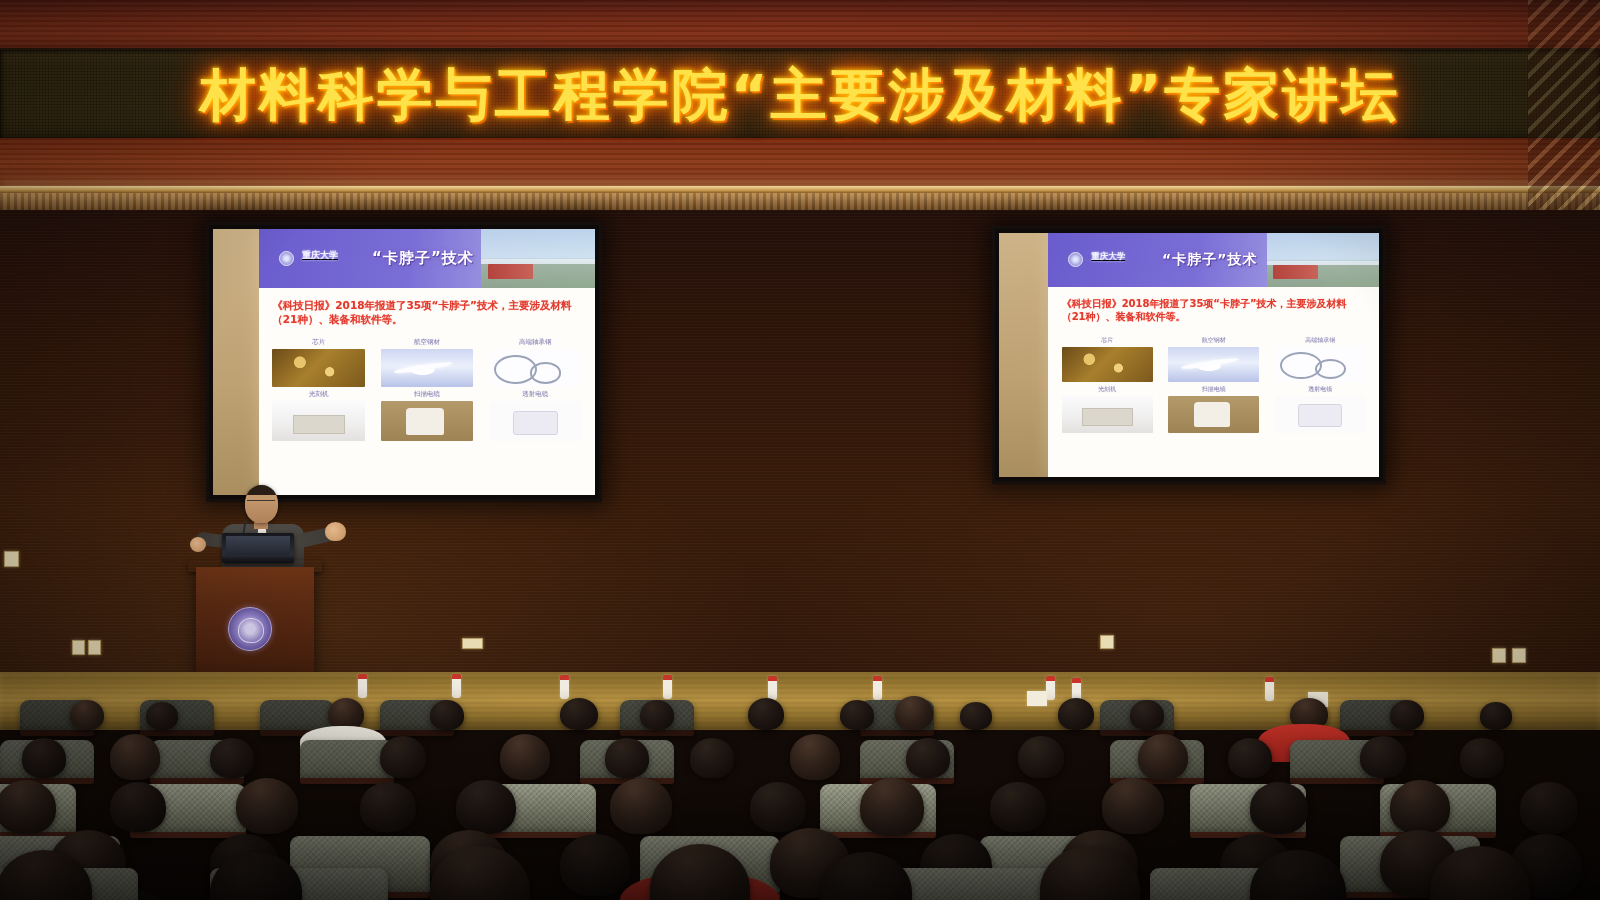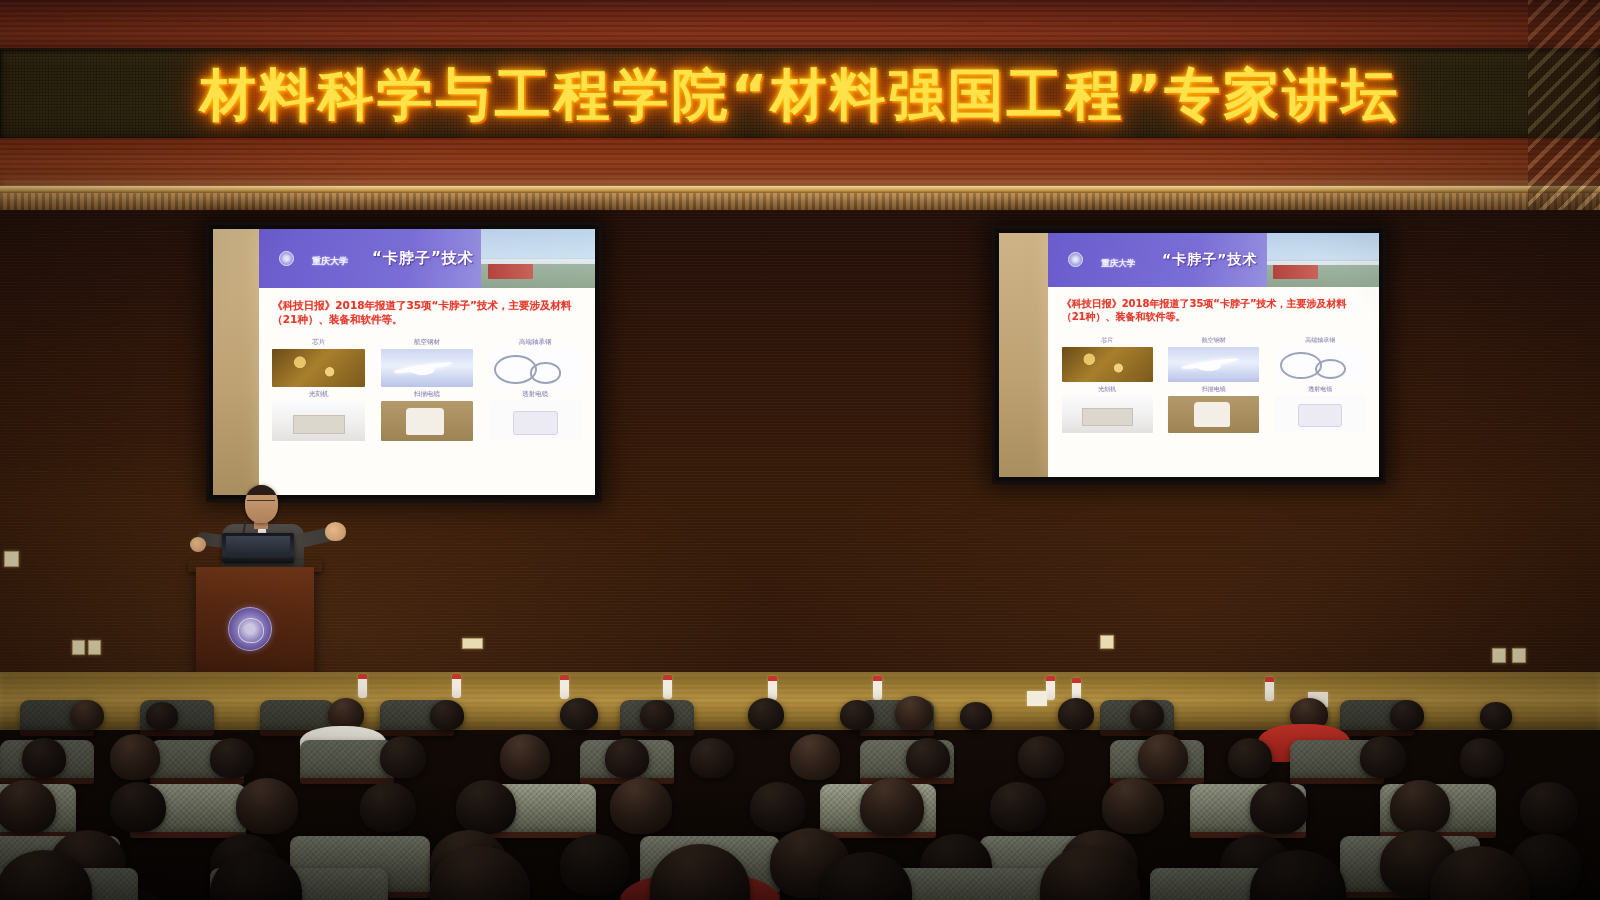--- a/index.html
+++ b/index.html
@@ -129,22 +129,23 @@
   }
   .slide-header .photo-strip::after{
     content:"";position:absolute;left:6%;bottom:14%;width:40%;height:26%;
     background:linear-gradient(to right,#b8332a,#d0564a);border-radius:1px;opacity:.9;
   }
   .slide-header .photo-strip::before{
     content:"";position:absolute;left:0;bottom:40%;width:100%;height:8%;
     background:#e9f1f7;opacity:.85;
   }
   .slide-logo{
-    position:relative;z-index:3;display:flex;align-items:flex-end;gap:18px;
+    position:relative;z-index:3;display:flex;align-items:flex-start;gap:8px;
     margin-left:6%;
+    text-decoration:underline;
   }
   .slide-logo .seal{
     width:13px;height:13px;border-radius:50%;
     background:radial-gradient(circle,#dfe6ff 20%,#a9a4de 60%,#6f67bd 100%);
     border:1px solid #e7eaff;flex:none;
   }
   .slide-logo .uni-name{
     font-family:"DejaVu Sans","Liberation Sans",sans-serif;
     color:#f2f0ff;font-weight:700;line-height:1;
     text-shadow:0 0 2px rgba(255,255,255,.7);
@@ -334,21 +335,21 @@
   }
 </style>
 </head>
 <body>
 
 <div id="stage">
 
   <div class="upper-wood"></div>
 
   <div class="banner">
-    <div class="banner-text">材料科学与工程学院“材料强国工程”专家讲坛</div>
+    <div class="banner-text">材料科学与工程学院“主要涉及材料”专家讲坛</div>
   </div>
 
   <div class="upper-wood-2"></div>
   <div class="soffit-light"></div>
   <div class="soffit-panel"></div>
   <div class="fins"></div>
 
   <div class="backwall"></div>
   <div class="backwall-glow"></div>
 

